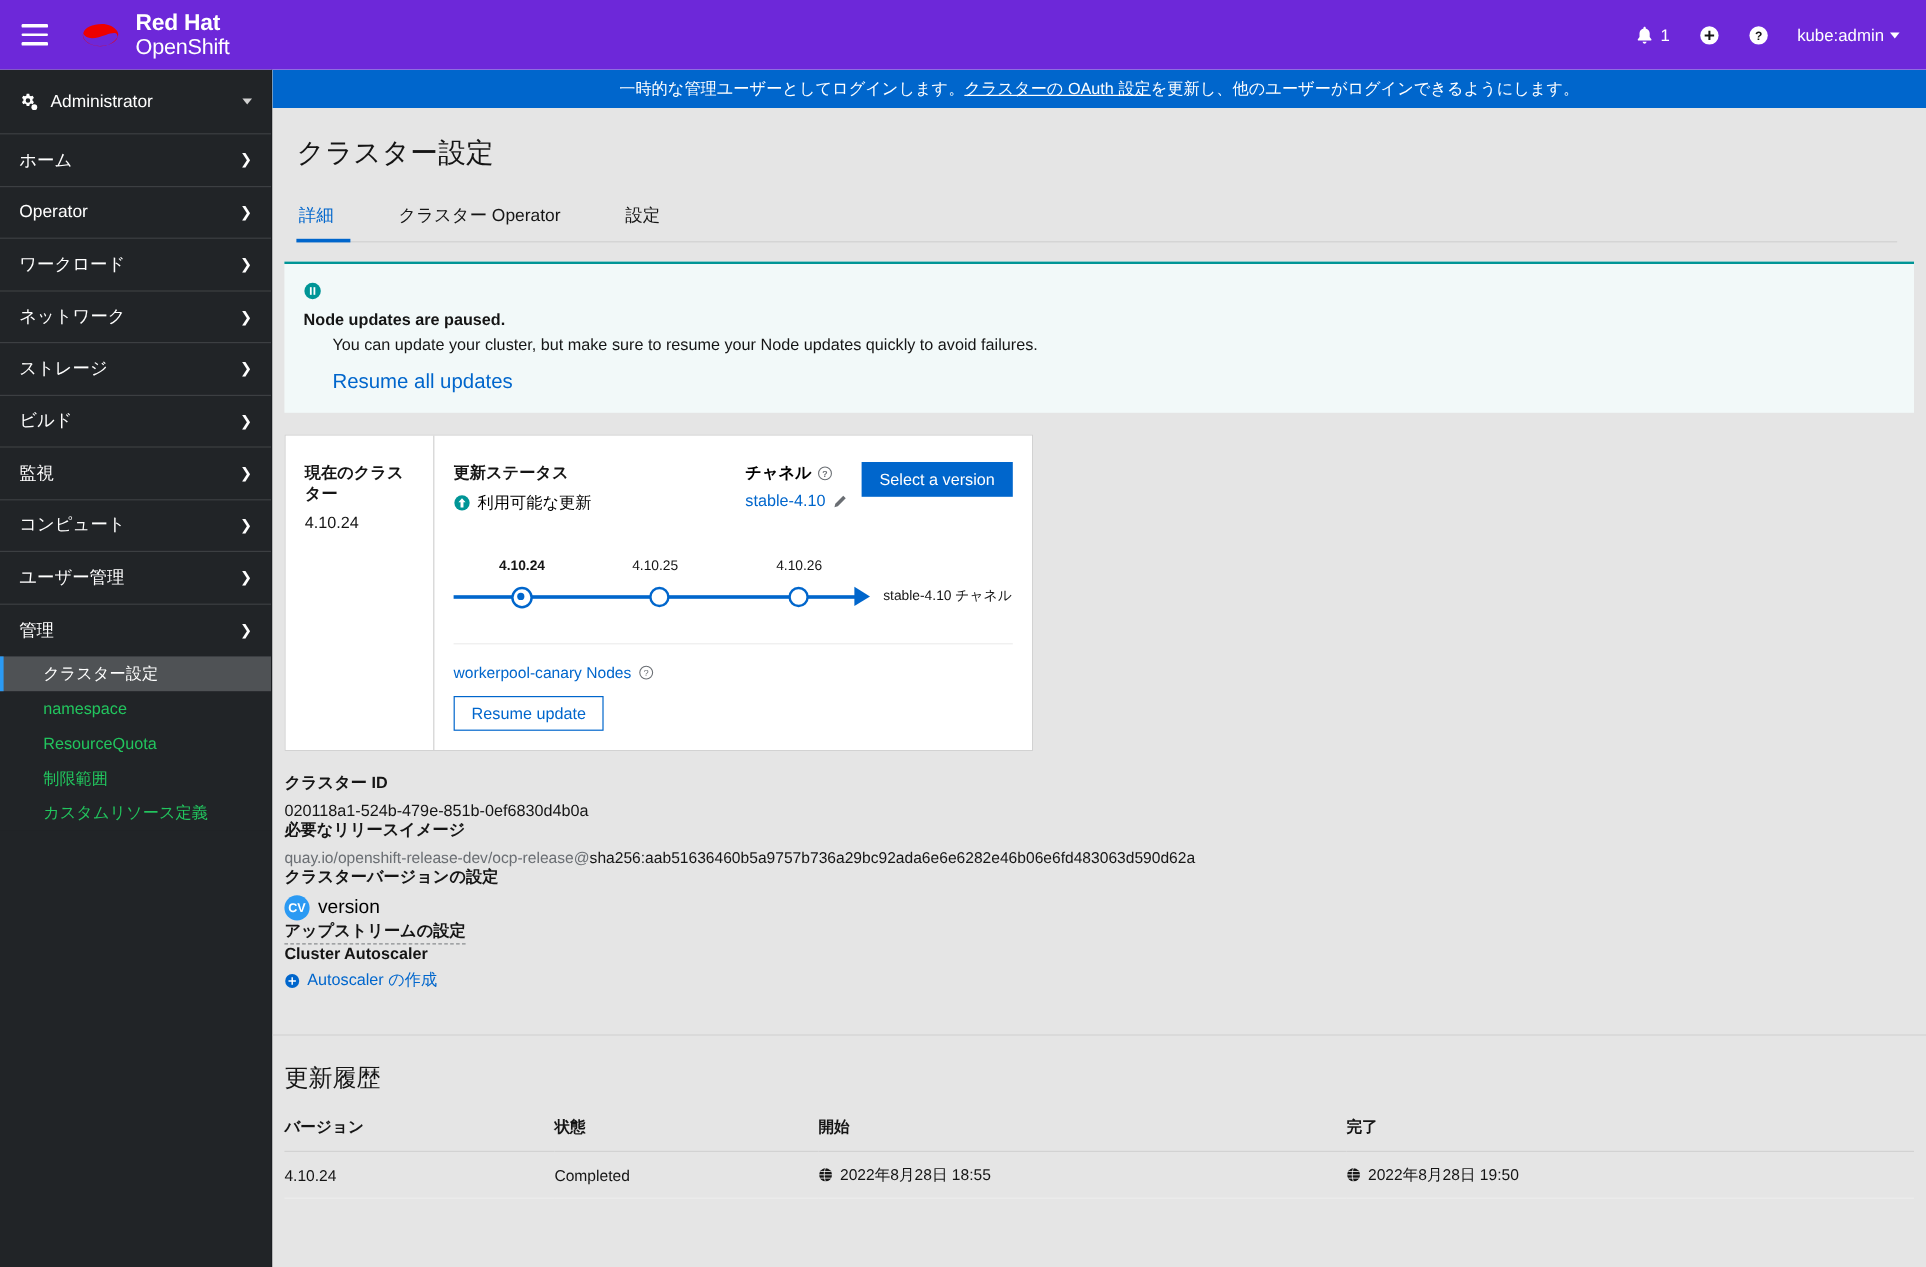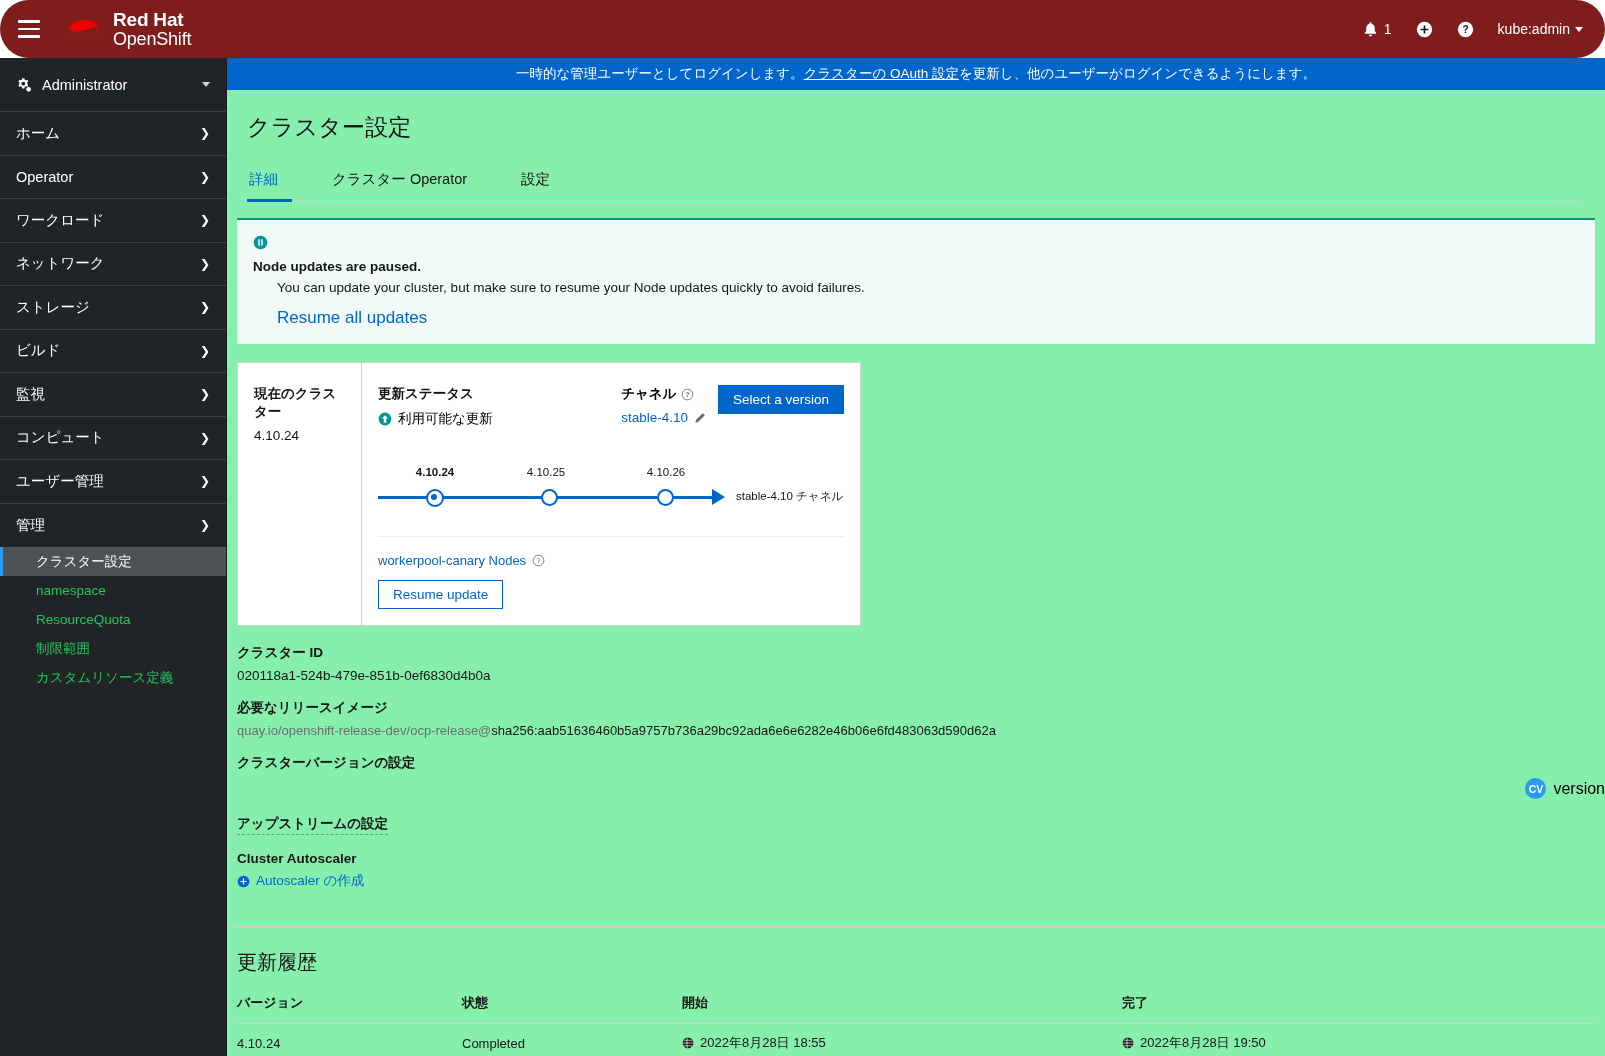--- a/index.html
+++ b/index.html
@@ -6,23 +6,23 @@
   html, body {
     width: 1605px; height: 1056px;
     font-family: "Liberation Sans", "DejaVu Sans", sans-serif;
     background: #fff;
     overflow: hidden;
   }
   .app { position: relative; width: 1605px; height: 1056px; display: flex; flex-direction: column; }
 
   
   .masthead {
-    height: 58px; background: #7f1d1d; flex: 0 0 58px;
+    height: 58px; background: #6d28d9; flex: 0 0 58px;
     display: flex; align-items: center; padding: 0 22px 0 18px;
-    position: relative; z-index: 30; border-radius: 29px;
+    position: relative; z-index: 30;
   }
   .hamburger {
     width: 30px; height: 30px; display: flex; flex-direction: column;
     justify-content: center; gap: 5px; cursor: pointer; margin-right: 16px;
   }
   .hamburger span { display: block; height: 2.5px; background: #fff; border-radius: 1px; width: 22px; }
   .logo-wrap { display: flex; align-items: center; gap: 9px; }
   .logo-hat { width: 40px; height: 28px; flex: 0 0 40px; }
   .logo-text { display: flex; flex-direction: column; line-height: 1.05; }
   .logo-text .l1 { color: #fff; font-size: 19px; font-weight: bold; letter-spacing: -0.2px; }
@@ -55,21 +55,21 @@
   .nav-item .chev { margin-left: auto; font-size: 12px; color: #fff; line-height: 1; font-weight: bold;}
   .nav-item.expanded { border-bottom: none; }
   .subnav { background: #212427; }
   .sub-item {
     height: 29px; display: flex; align-items: center;
     padding: 0 16px 0 36px; font-size: 13.5px; color: #22c55e; cursor: pointer;
   }
   .sub-item.active { background: #4f5255; color: #fff; border-left: 3px solid #2b9af3; padding-left: 33px; }
 
   
-  .main { flex: 1 1 auto; min-width: 0; display: flex; flex-direction: column; background: #86efac; overflow: hidden;}
+  .main { flex: 1 1 auto; min-width: 0; display: flex; flex-direction: column; background: #e5e5e5; overflow: hidden;}
   .alert-banner {
     background: #0066cc; color: #fff; font-size: 13.5px; text-align: center;
     padding: 7px 10px; flex: 0 0 auto;
   }
   .alert-banner a { color: #fff; text-decoration: underline; }
 
   .page-head { padding: 22px 24px 0 20px; }
   .page-title { font-size: 23px; font-weight: 400; color: #151515; letter-spacing: 0.2px; }
   .tabs { display: flex; gap: 16px; margin-top: 18px; border-bottom: 1px solid #d2d2d2; }
   .tab {
@@ -128,26 +128,26 @@
   .uc-divider { border-top: 1px solid #ededed; margin: 14px 0 0 0; }
   .wp-link { display: flex; align-items: center; gap: 6px; color: #06c; font-size: 13px; margin-top: 16px; cursor: pointer;}
   .wp-status { display: flex; align-items: center; gap: 6px; font-size: 13px; color: #151515; margin-top: 6px;}
   .btn-secondary {
     background: #fff; color: #06c; border: 1px solid #06c; font-size: 13.5px;
     padding: 6px 14px; cursor: pointer; font-family: inherit; margin-top: 12px;
   }
 
   
   .details { padding: 18px 0 0 10px; }
-  .dl-term { font-size: 13.5px; font-weight: bold; color: #151515; margin-top: 16px; }
+  .dl-term { font-size: 13.5px; font-weight: bold; color: #151515; }
   .dl-term.first { margin-top: 0; }
   .dl-def { font-size: 13.5px; color: #151515; margin-top: 6px; }
   .dl-def.mono-ish { font-size: 13px; }
   .dl-def .muted { color: #6a6e73; }
-  .res-link { display: flex; align-items: center; gap: 7px; margin-top: 6px; justify-content: flex-end; }
+  .res-link { display: flex; align-items: center; gap: 7px; margin-top: 6px; }
   .res-badge {
     width: 21px; height: 21px; border-radius: 50%; background: #2b9af3; color: #fff;
     font-size: 10.5px; font-weight: bold; display: flex; align-items: center; justify-content: center;
     flex: 0 0 21px;
   }
   .dashed-hdr { border-bottom: 1px dashed #8a8d90; display: inline-block; padding-bottom: 1px;}
   .inline-link { display: flex; align-items: center; gap: 6px; margin-top: 6px; color: #06c; font-size: 13.5px; cursor: pointer;}
   .plus-circ { width: 13px; height: 13px; display: inline-block;}
 
   

